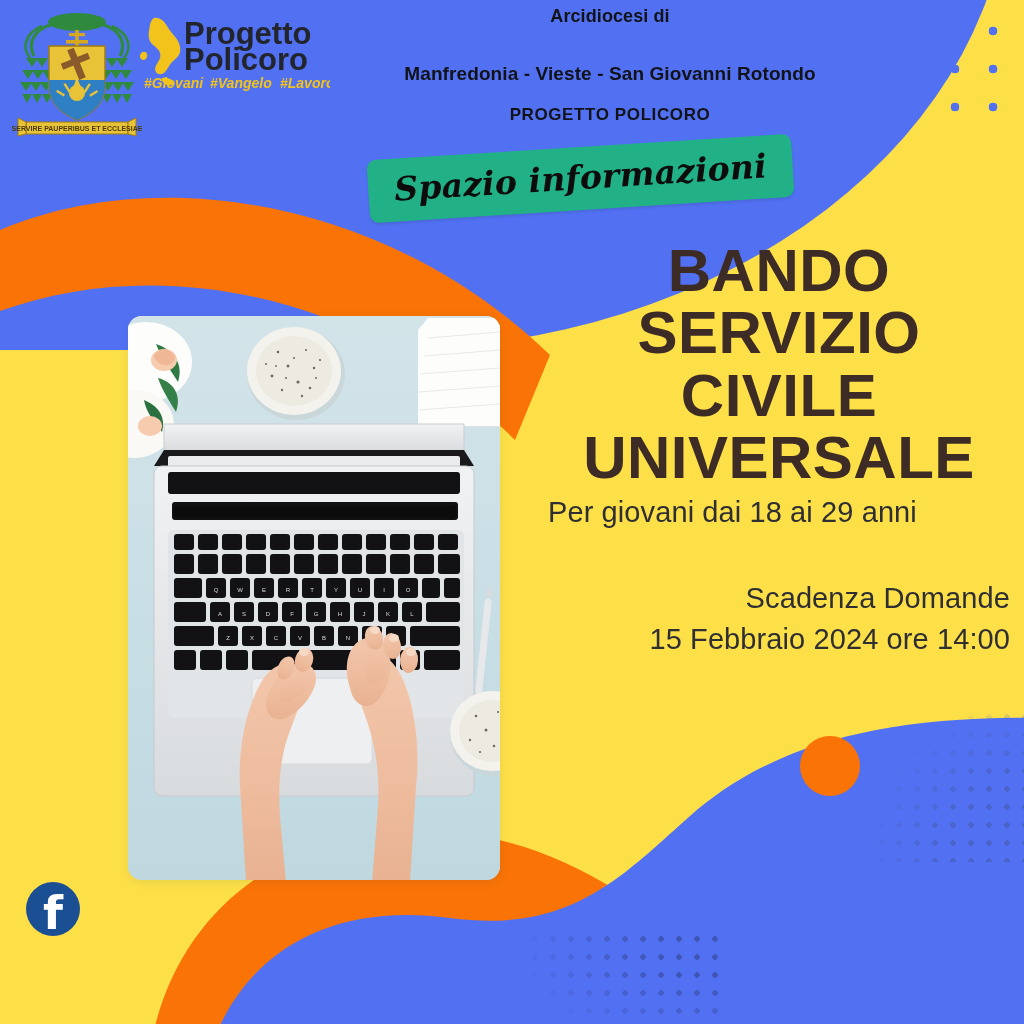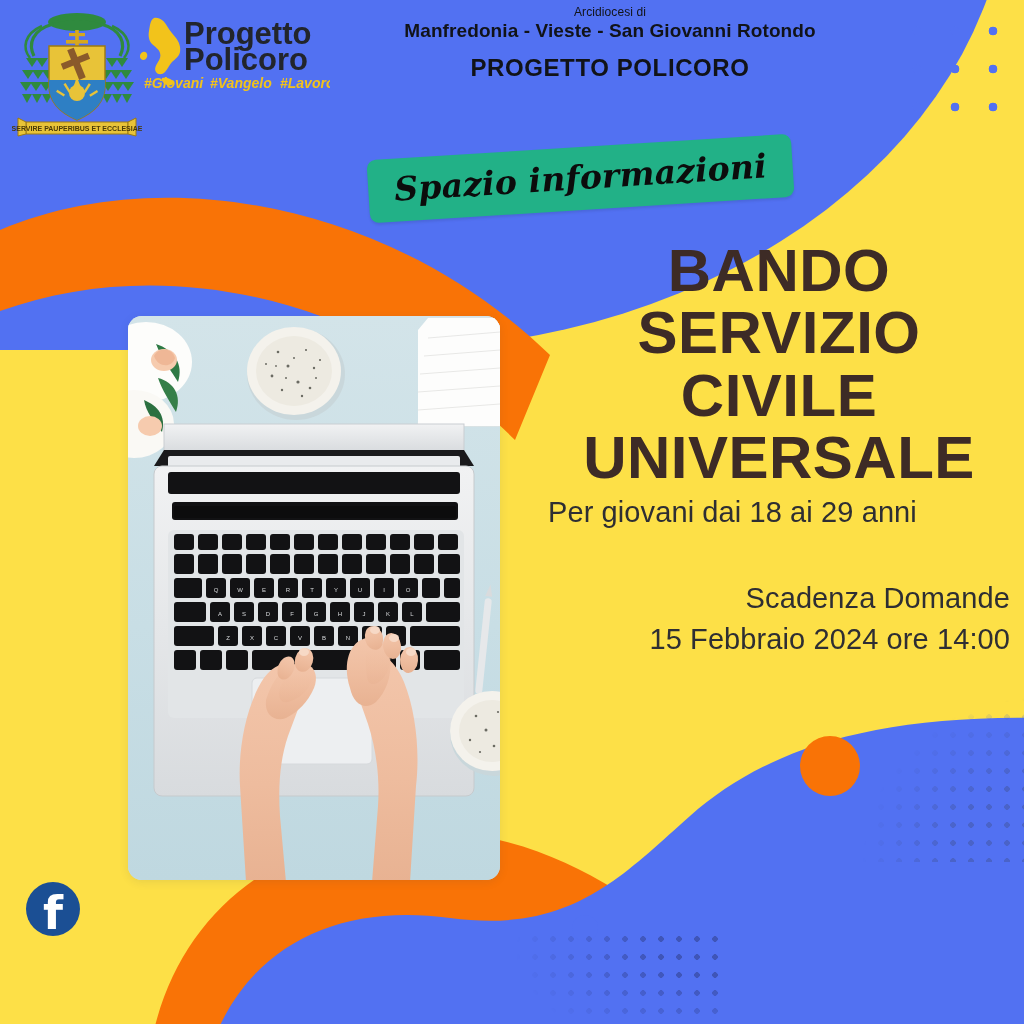--- a/index.html
+++ b/index.html
@@ -70,23 +70,23 @@
   
   #crest { position: absolute; left: 12px; top: 4px; width: 130px; height: 136px; }
   #pp-logo { position: absolute; left: 140px; top: 12px; width: 190px; height: 80px; }
 
   
   #arcidiocesi {
     position: absolute; left: 340px; top: 6px; width: 540px;
     text-align: center; color: #111318;
     line-height: 1.16;
   }
-  #arcidiocesi .l1 { font-size: 12px; font-weight: 400; letter-spacing: .1px; }
-  #arcidiocesi .l2 { font-size: 19px; font-weight: 700; letter-spacing: .1px; }
-  #arcidiocesi .l3 { font-size: 24px; font-weight: 700; letter-spacing: .6px; margin-top: 12px; }
+  #arcidiocesi .l1 { font-size: 18px; font-weight: 700; letter-spacing: .1px; }
+  #arcidiocesi .l2 { font-size: 19px; font-weight: 700; letter-spacing: .1px; margin-top: 36px; }
+  #arcidiocesi .l3 { font-size: 17px; font-weight: 700; letter-spacing: .6px; margin-top: 20px; }
 
   
   #ribbon {
     position: absolute; left: 368px; top: 147px;
     padding: 11px 26px 13px 26px;
     background: #22B187;
     border-radius: 9px;
     transform: rotate(-3.6deg);
     box-shadow: 0 2px 3px rgba(0,0,0,.10);
   }

